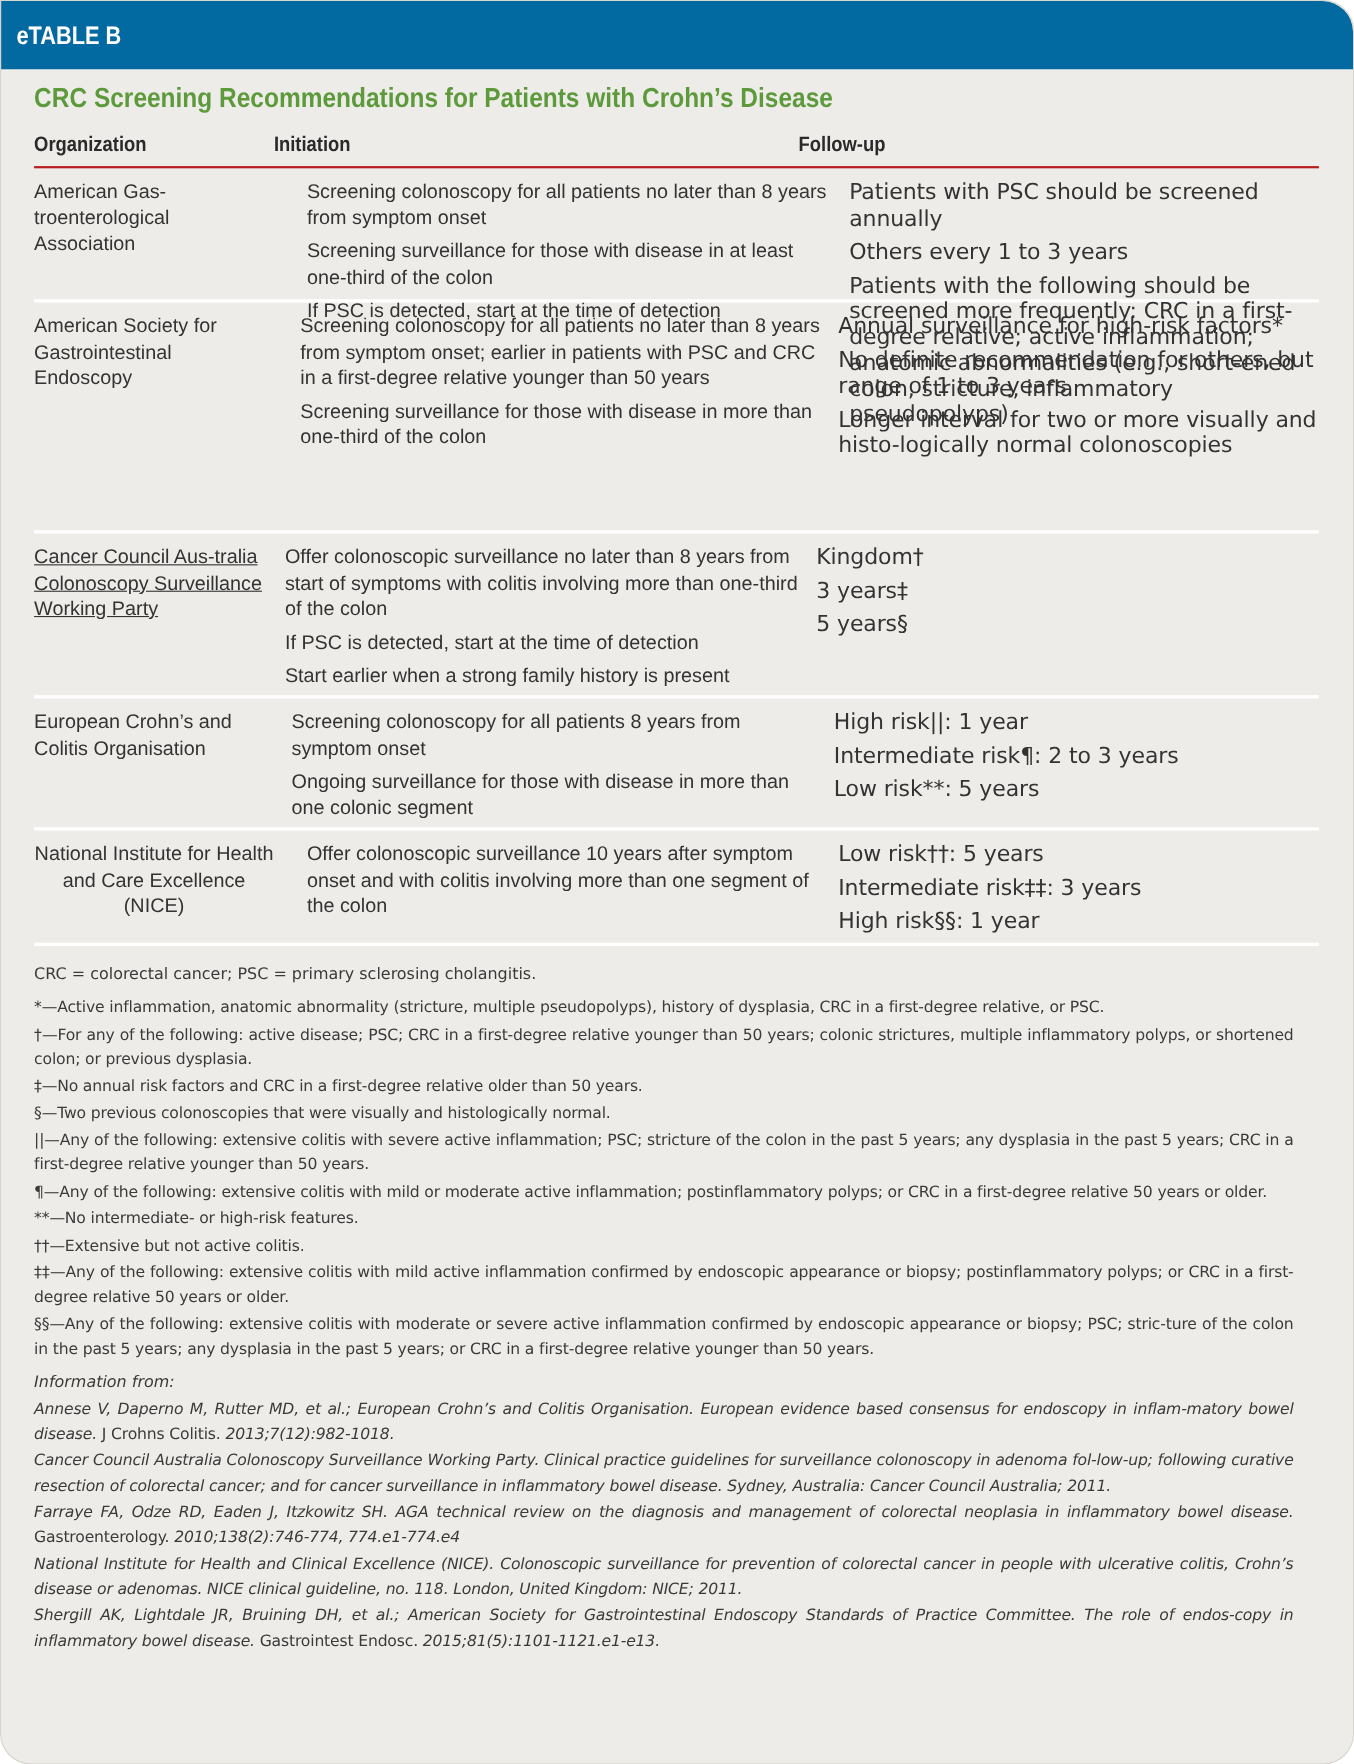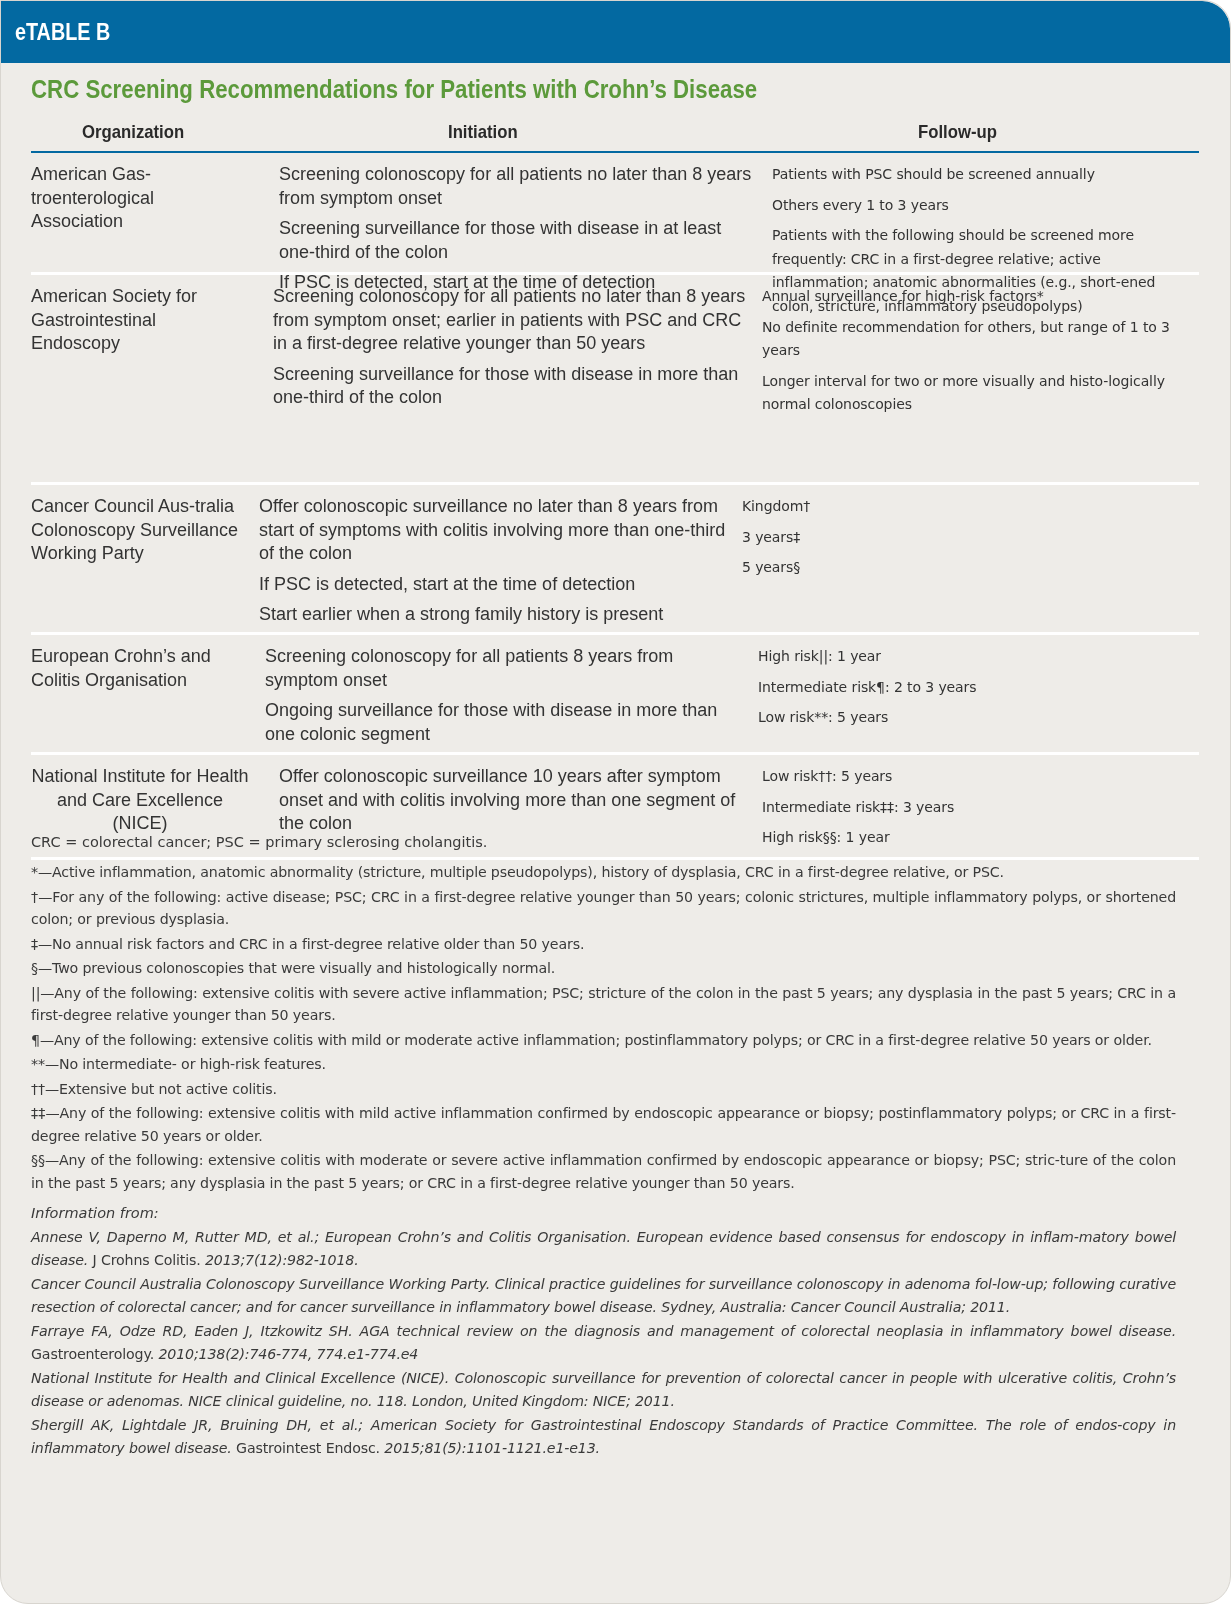--- a/index.html
+++ b/index.html
@@ -16,33 +16,33 @@
   .header-band .label {
     color: #ffffff; font-family: "Liberation Sans", sans-serif; font-weight: bold;
     font-size: 23px; letter-spacing: 0px; transform: scaleX(0.86); transform-origin: left center;
   }
   .title {
     position: absolute; left: 30px; top: 74px; color: #5c9a3b;
     font-family: "Liberation Sans", sans-serif; font-weight: bold; font-size: 25px;
     transform: scaleX(0.89); transform-origin: left center; white-space: nowrap;
   }
   .table { position: absolute; left: 30px; top: 112px; width: 1168px; }
-  .thead { display: flex; height: 38px; align-items: center; border-bottom: 2px solid #0369a1; text-align: center; }
+  .thead { display: flex; height: 38px; align-items: center; border-bottom: 2px solid #b91c1c; }
   .th { font-family: "Liberation Sans", sans-serif; font-weight: bold; font-size: 19px; color: #2a2a2a; transform: scaleX(0.88); transform-origin: left center; white-space: nowrap; }
   .c1 { width: 218px; flex: none; }
   .c2 { width: 477px; flex: none; }
   .c3 { flex: 1; }
   .row { display: flex; border-bottom: 3px solid #ffffff; padding-top: 10px; padding-bottom: 12px; }
   .cell { font-size: 17px; line-height: 23.5px; color: #333333; }
   .cell .para { margin-bottom: 7px; }
   .cell .para:last-child { margin-bottom: 0; }
   .org { font-family: "Liberation Sans", sans-serif; font-size: 18px; line-height: 23.5px; color: #333; }
   .init { font-family: Liberation Sans, sans-serif; font-size: 18px; line-height: 23.5px; color: #333; }
-  .fu { font-family: "DejaVu Sans", sans-serif; font-size: 14px; line-height: 23.5px; color: #333; letter-spacing: -0.1px; }
-  .notes { position: absolute; left: 30px; top: 830px; width: 1145px; font-family: "DejaVu Sans", sans-serif; color: #3a3a3a; }
+  .fu { font-family: "DejaVu Sans", sans-serif; font-size: 20px; line-height: 23.5px; color: #333; letter-spacing: -0.1px; }
+  .notes { position: absolute; left: 30px; top: 874px; width: 1145px; font-family: "DejaVu Sans", sans-serif; color: #3a3a3a; }
   .notes .abbr { font-size: 14.5px; line-height: 22px; margin-bottom: 8px; }
   .notes .fn { font-size: 14.2px; line-height: 22.5px; margin-bottom: 2px; text-align: justify; letter-spacing: -0.15px; }
   .refs { margin-top: 8px; }
   .refs .lead { font-style: italic; font-size: 14.5px; line-height: 22px; margin-bottom: 2px; }
   .refs .ref { font-style: italic; font-size: 14.2px; line-height: 22.5px; margin-bottom: 2px; text-align: justify; letter-spacing: -0.15px; }
   .refs .ref .up { font-style: normal; }
 </style>
 </head>
 <body>
 
@@ -81,21 +81,21 @@
         <div class="para">Screening surveillance for those with disease in more than one-third of the colon</div>
       </div>
       <div class="cell c3 fu">
         <div class="para">Annual surveillance for high-risk factors*</div>
         <div class="para">No definite recommendation for others, but range of 1 to 3 years</div>
         <div class="para">Longer interval for two or more visually and histo-logically normal colonoscopies</div>
       </div>
     </div>
 
     <div class="row" style="height:150px;box-sizing:border-box;">
-      <div class="cell c1 org" style="padding-right:10px;">Cancer Council Aus-tralia Colonoscopy Surveillance Working Party</div>
+      <div class="cell c1 org" style="padding-right:10px;text-decoration:underline;">Cancer Council Aus-tralia Colonoscopy Surveillance Working Party</div>
       <div class="cell c2 init" style="padding-right:6px;">
         <div class="para">Offer colonoscopic surveillance no later than 8 years from start of symptoms with colitis involving more than one-third of the colon</div>
         <div class="para">If PSC is detected, start at the time of detection</div>
         <div class="para">Start earlier when a strong family history is present</div>
       </div>
       <div class="cell c3 fu">
         <div class="para">Kingdom†</div>
         <div class="para">3 years‡</div>
         <div class="para">5 years§</div>
       </div>

